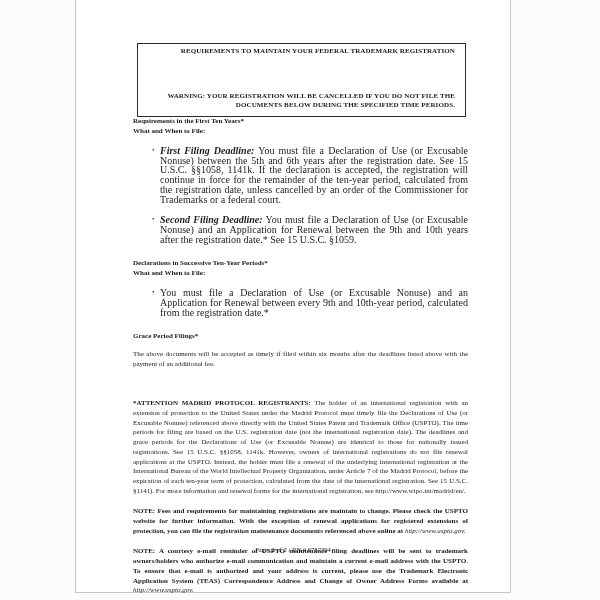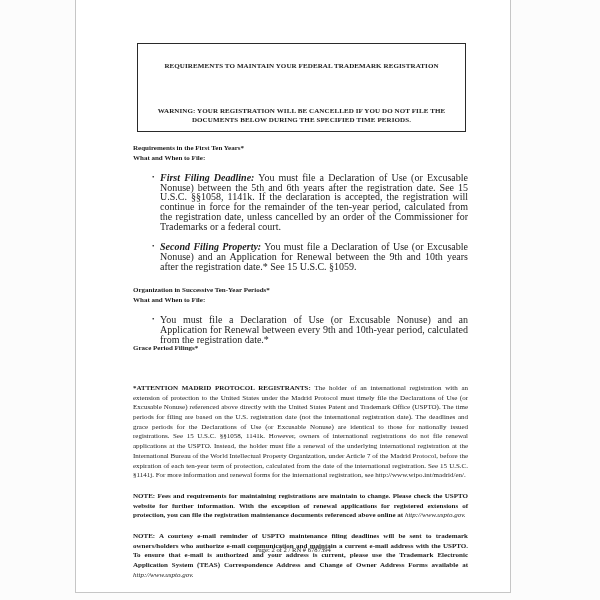--- a/index.html
+++ b/index.html
@@ -23,38 +23,38 @@
     width:436px; height:600px;
     background:var(--page-background);
     border:1px solid var(--page-border);
   }
   .content{
     padding:49px 42px 0 57px;
   }
   .title-box{
     border:1px solid var(--box-border);
     margin:0 2px 0 4px;
-    padding:18px 10px 6px 10px;
-    text-align:center;
+    padding:3px 10px 6px 10px;
+    text-align:right;
   }
   .title-box .line1{
     font-weight:bold;
     font-size:7px;
     line-height:9px;
     margin-bottom:6px;
     letter-spacing:.1px;
   }
   .title-box .line2{
     font-weight:bold;
     font-size:7px;
     line-height:9px;
     letter-spacing:.1px;
     margin-top:36px;
   }
-  .hgroup{margin-top:12px;}
+  .hgroup{}
   .hgroup.successive{margin-top:15px;}
   h3{
     font-size:7px;
     line-height:9.5px;
     font-weight:bold;
   }
   .bullets{margin-top:10px;}
   .bullet{
     display:flex;
     padding-left:19px;
@@ -73,21 +73,21 @@
     line-height:9.7px;
     text-align:justify;
   }
   .lead-bi{font-weight:bold;font-style:italic;}
   .lead-b{font-weight:bold;}
   .para{
     font-size:7px;
     line-height:9.7px;
     text-align:justify;
   }
-  .grace-head{}
+  .grace-head{margin-top:15px;}
   .grace-body{margin-top:8px;}
   .madrid{margin-top:30px;}
   .note{margin-top:11px;font-weight:bold;}
   .note .url{font-weight:normal;font-style:italic;}
   .footer{
     position:absolute;
     left:0; right:0;
     top:552px;
     text-align:center;
     font-size:6.6px;
@@ -109,37 +109,38 @@
       <h3>What and When to File:</h3>
     </div>
 
     <div class="bullets">
       <div class="bullet">
         <span class="marker">•</span>
         <span class="btext"><span class="lead-bi">First Filing Deadline:</span> <span>You must file a Declaration of Use (or Excusable Nonuse) between the 5th and 6th years after the registration date.  See 15 U.S.C. §§1058, 1141k.  If the declaration is accepted, the registration will continue in force for the remainder of the ten-year period, calculated from the registration date, unless cancelled by an order of the Commissioner for Trademarks or a federal court.</span></span>
       </div>
       <div class="bullet">
         <span class="marker">•</span>
-        <span class="btext"><span class="lead-bi">Second Filing Property:</span> <span>You must file a Declaration of Use (or Excusable Nonuse) and an Application for Renewal between the 9th and 10th years after the registration date.* See 15 U.S.C. §1059.</span></span>
+        <span class="btext"><span class="lead-bi">Second Filing Deadline:</span> <span>You must file a Declaration of Use (or Excusable Nonuse) and an Application for Renewal between the 9th and 10th years after the registration date.* See 15 U.S.C. §1059.</span></span>
       </div>
     </div>
 
     <div class="hgroup successive">
-      <h3>Organization in Successive Ten-Year Periods*</h3>
+      <h3>Declarations in Successive Ten-Year Periods*</h3>
       <h3>What and When to File:</h3>
     </div>
 
     <div class="bullets">
       <div class="bullet">
         <span class="marker">•</span>
         <span class="btext">You must file a Declaration of Use (or Excusable Nonuse) and an Application for Renewal between every 9th and 10th-year period, calculated from the registration date.*</span>
       </div>
     </div>
 
     <h3 class="grace-head">Grace Period Filings*</h3>
+    <p class="para grace-body">The above documents will be accepted as timely if filed within six months after the deadlines listed above with the payment of an additional fee.</p>
 
     <p class="para madrid"><span class="lead-b">*ATTENTION MADRID PROTOCOL REGISTRANTS:</span> <span>The holder of an international registration with an extension of protection to the United States under the Madrid Protocol must timely file the Declarations of Use (or Excusable Nonuse) referenced above directly with the United States Patent and Trademark Office (USPTO).  The time periods for filing are based on the U.S. registration date (not the international registration date).  The deadlines and grace periods for the Declarations of Use (or Excusable Nonuse) are identical to those for nationally issued registrations.  See 15 U.S.C. §§1058, 1141k.  However, owners of international registrations do not file renewal applications at the USPTO. Instead, the holder must file a renewal of the underlying international registration at the International Bureau of the World Intellectual Property Organization, under Article 7 of the Madrid Protocol, before the expiration of each ten-year term of protection, calculated from the date of the international registration.  See 15 U.S.C. §1141j.  For more information and renewal forms for the international registration, see</span> <span>http://www.wipo.int/madrid/en/.</span></p>
 
     <p class="para note"><span>NOTE:  Fees and requirements for maintaining registrations are maintain to change.  Please check the USPTO website for further information.  With the exception of renewal applications for registered extensions of protection, you can file the registration maintenance documents referenced above online at</span> <span class="url">http://www.uspto.gov.</span></p>
 
     <p class="para note"><span>NOTE:  A courtesy e-mail reminder of USPTO maintenance filing deadlines will be sent to trademark owners/holders who authorize e-mail communication and maintain a current e-mail address with the USPTO. To ensure that e-mail is authorized and your address is current, please use the Trademark Electronic Application System (TEAS) Correspondence Address and Change of Owner Address Forms available at</span> <span class="url">http://www.uspto.gov.</span></p>
 
   </div>
 
   <div class="footer">Page: 2 of 2 / RN # 6787394</div>

